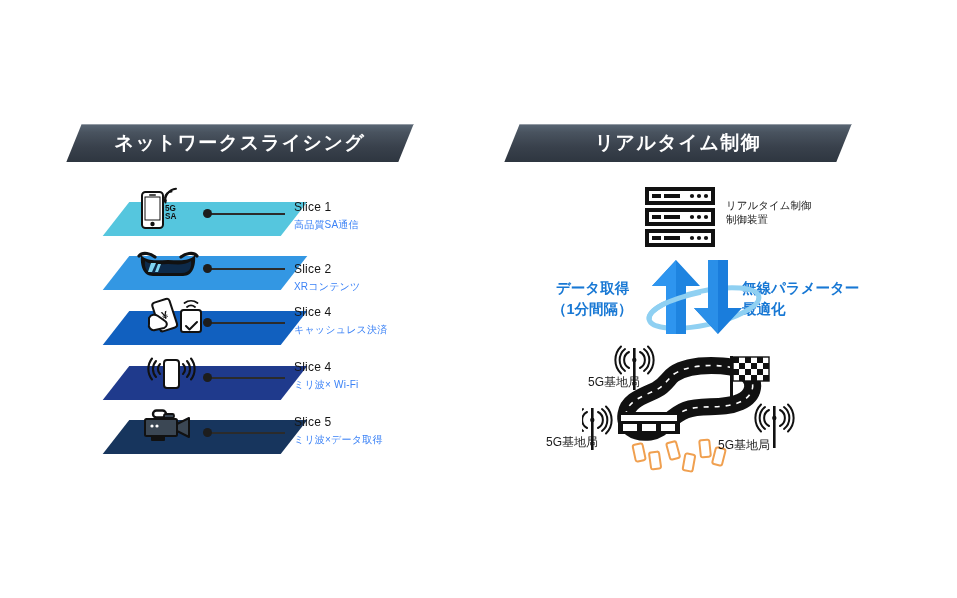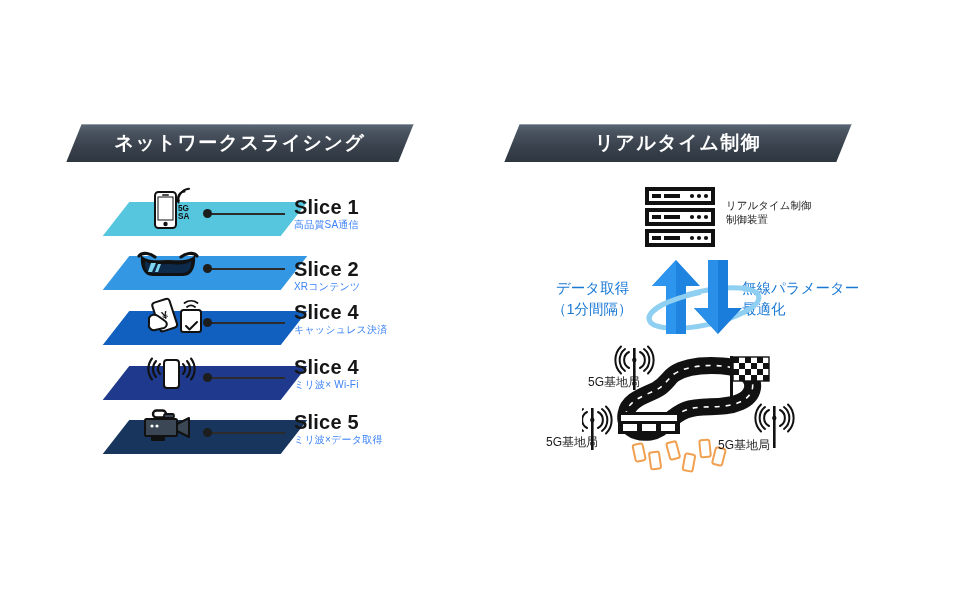--- a/index.html
+++ b/index.html
@@ -68,22 +68,22 @@
   }
   .connector-dot {
     position: absolute;
     width: 9px; height: 9px;
     border-radius: 50%;
     background: #1d1d1d;
   }
 
   .slice-label { position: absolute; white-space: nowrap; }
   .slice-title {
-    font-size: 20px;
-    font-weight: bold;
+    font-size: 12px;
+    font-weight: normal;
     color: #161616;
     letter-spacing: 0.2px;
     line-height: 17px;
   }
   .slice-sub {
     font-size: 10px;
     color: #3b82f6;
     line-height: 18px;
     letter-spacing: 0.2px;
     text-align: center;
@@ -97,21 +97,21 @@
     position: absolute;
     font-size: 10.5px;
     line-height: 14px;
     color: #1a1a1a;
     white-space: nowrap;
   }
 
   .flow-label {
     position: absolute;
     font-size: 14.5px;
-    font-weight: normal;
+    font-weight: bold;
     color: #1878d4;
     line-height: 20px;
     white-space: nowrap;
   }
   .track  { position: absolute; left: 582px; top: 344px; }
 
   .bs-label {
     position: absolute;
     font-size: 12px;
     color: #1a1a1a;
@@ -124,21 +124,21 @@
 
 <div class="panel" id="panel-left">
 
   <div class="banner" id="banner-left">
     <div class="banner-text">ネットワークスライシング</div>
   </div>
 
   <div class="slice-row" style="top:0">
     <div class="slab slab-1" style="left:116px; top:202px;"></div>
 
-    <div class="slice-icon" style="left:145px; top:186px;text-decoration:underline;">
+    <div class="slice-icon" style="left:132px; top:186px;text-decoration:underline;">
       <svg width="52" height="46" viewBox="0 0 52 46">
         <rect x="10" y="6" width="21" height="36" rx="3.5" fill="#ffffff" stroke="#111" stroke-width="2"></rect>
         <rect x="13" y="11" width="15" height="23" fill="#ffffff" stroke="#111" stroke-width="1"></rect>
         <rect x="17" y="8.2" width="7" height="1.6" rx="0.8" fill="#111"></rect>
         <circle cx="20.5" cy="38" r="2.2" fill="#111"></circle>
         <g fill="none" stroke="#111" stroke-width="2" stroke-linecap="round">
           <path d="M33 12 A7 7 0 0 1 39.5 5.5"></path>
           <path d="M33.5 16.5 A11.5 11.5 0 0 1 44 2.8"></path>
         </g>
         <circle cx="33" cy="14.5" r="1.7" fill="#111"></circle>

